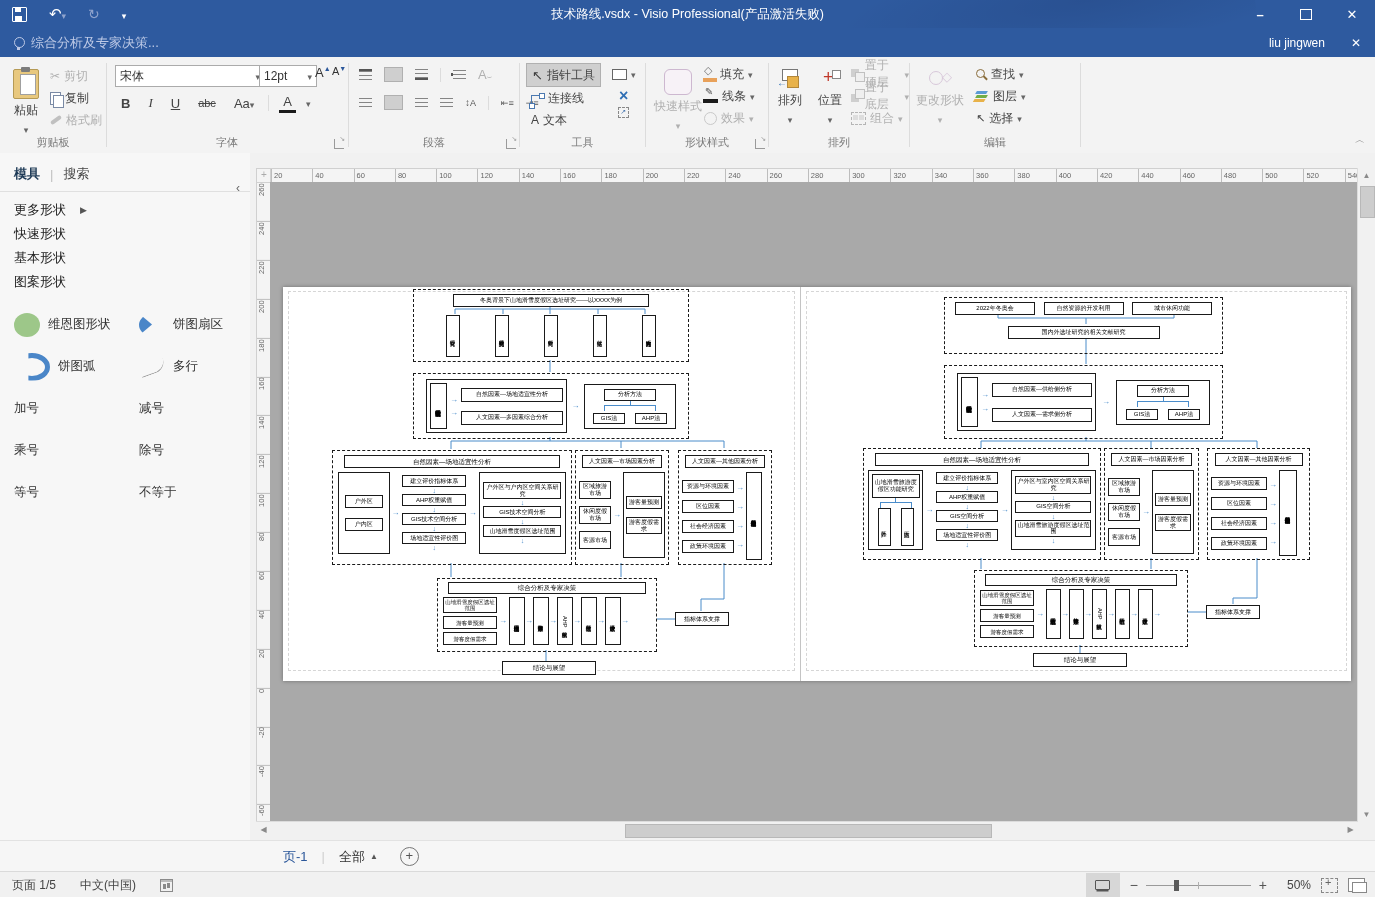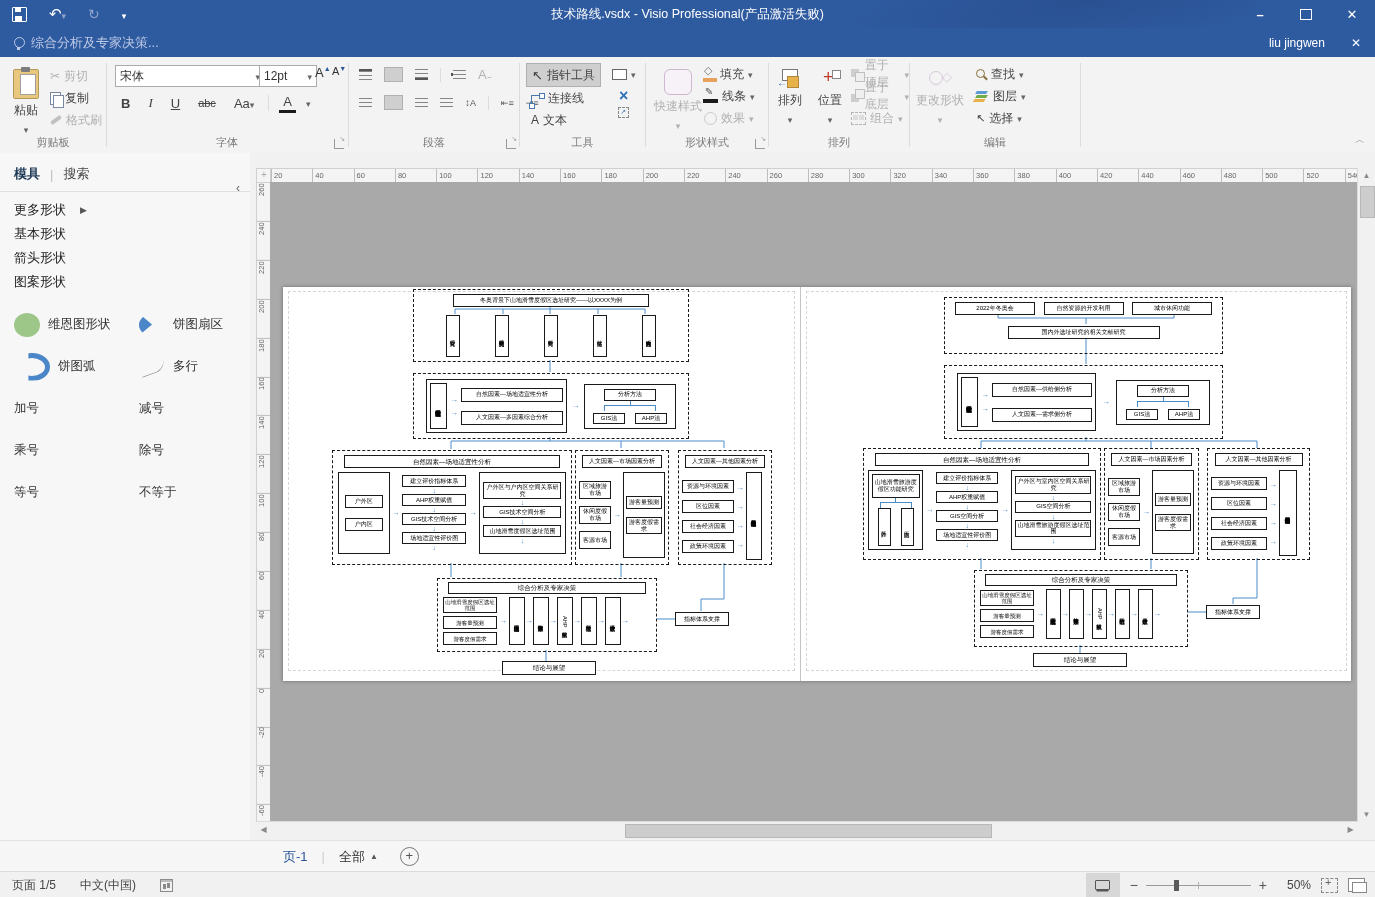--- a/index.html
+++ b/index.html
@@ -411,30 +411,30 @@
     <span class="pt2">搜索</span>
   </div>
   <div class="pdivider"></div>
   <div>
 
       <div class="cat">
         <span>更多形状</span>
         <span class="more-arrow">▶</span>
       </div>
 
+      <div class="cat">
+        <span>快速形状</span>
+        <span class="more-arrow"></span>
+      </div>
 
       <div class="cat">
         <span>基本形状</span>
         <span class="more-arrow"></span>
       </div>
 
-      <div class="cat">
-        <span>箭头形状</span>
-        <span class="more-arrow"></span>
-      </div>
 
       <div class="cat">
         <span>图案形状</span>
         <span class="more-arrow"></span>
       </div>
 
     </div>
   <div class="stencils">
 
       <div class="sitem">

